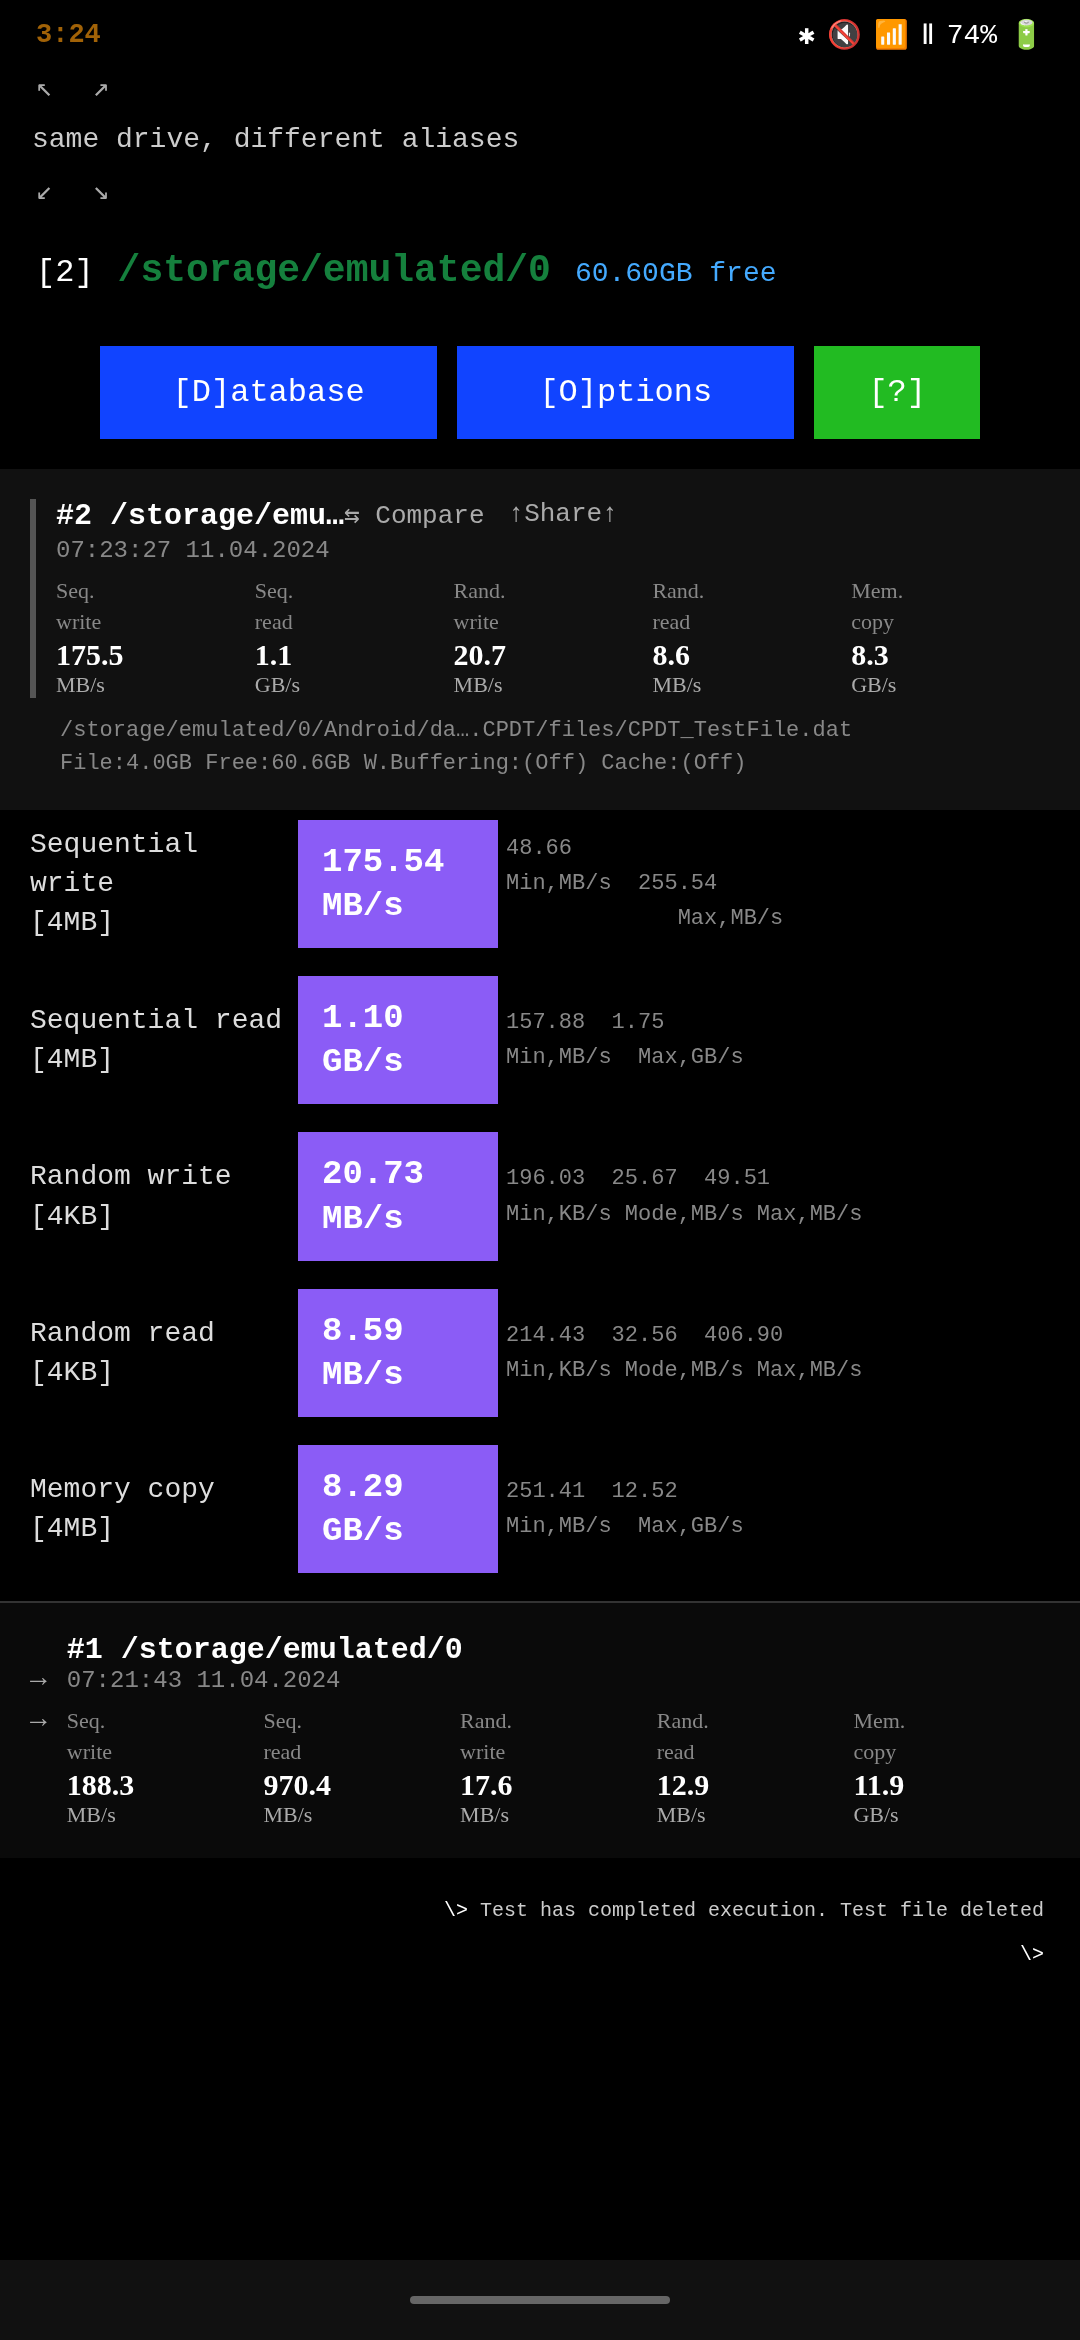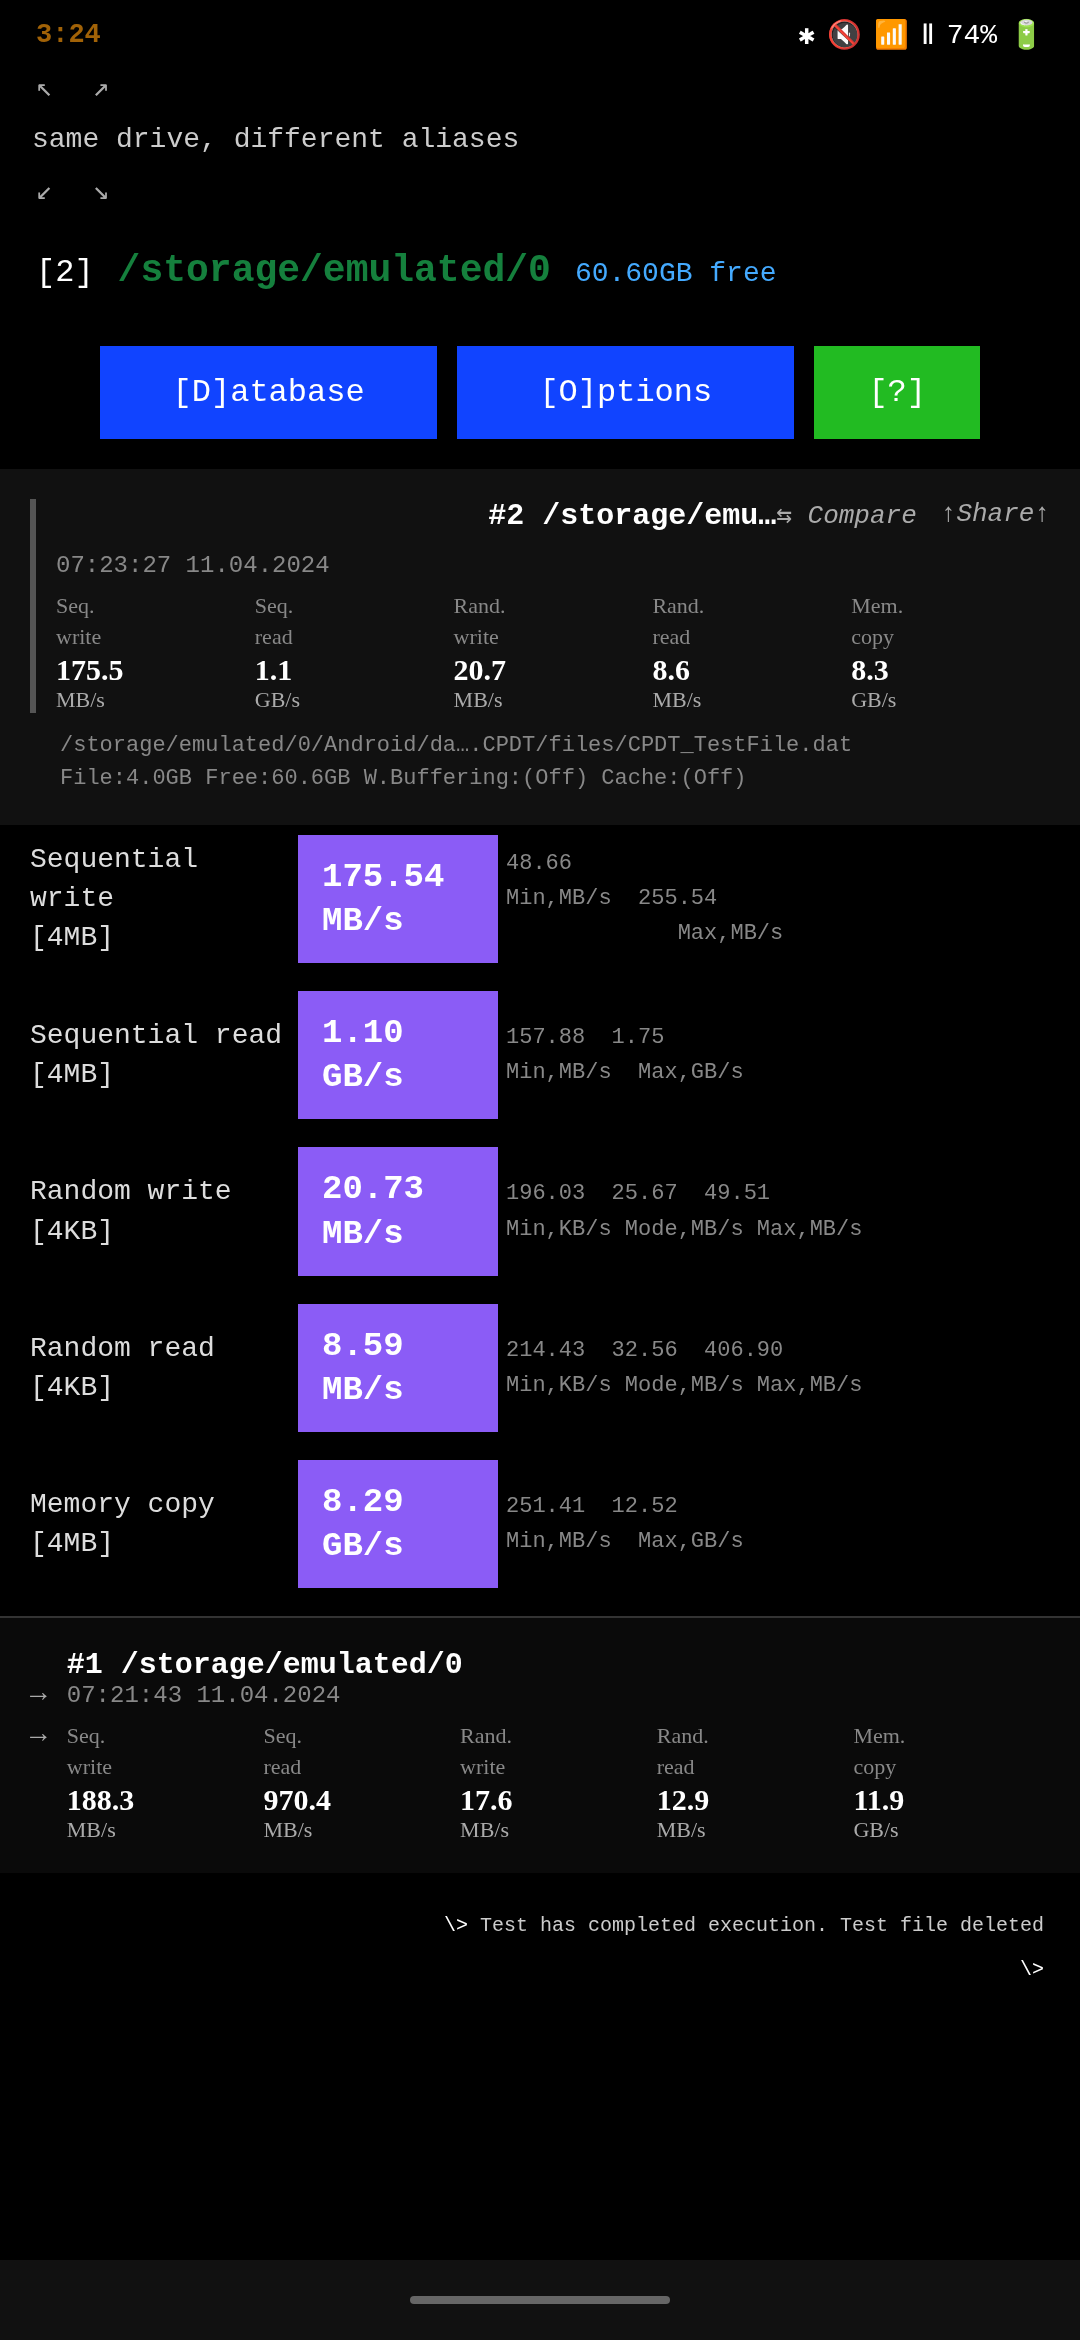--- a/index.html
+++ b/index.html
@@ -132,35 +132,34 @@
       width: 6px;
       background: #555;
       margin-right: 20px;
       flex-shrink: 0;
     }
     .result-content {
       flex: 1;
     }
     .result-header {
       display: flex;
-      justify-content: flex-end;
+      justify-content: flex-start;
       align-items: flex-start;
-      margin-bottom: 19px;
+      margin-bottom: 4px;
     }
     .result-title {
       font-size: 30px;
       color: #fff;
       font-weight: bold;
     }
     .result-actions {
       display: flex;
       gap: 24px;
       font-size: 26px;
       color: #aaa;
-      font-style: italic;
     }
     .result-date {
       font-size: 24px;
       color: #888;
       margin-bottom: 12px;
     }
 
     
     .stats-grid {
       display: flex;

